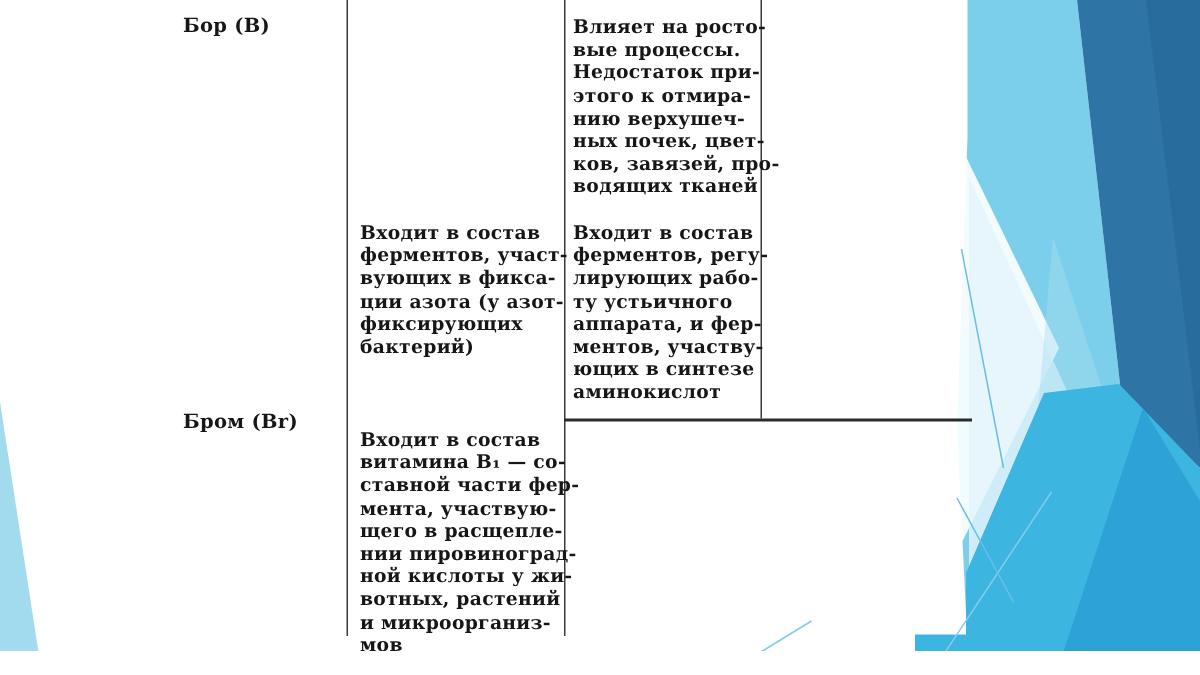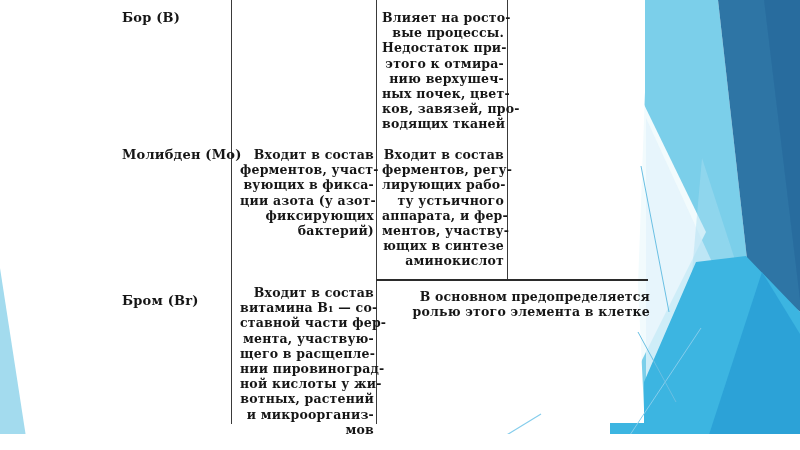--- a/index.html
+++ b/index.html
@@ -1,18 +1,18 @@
 <!DOCTYPE html>
 <html><head>
 <meta charset="utf-8">
 <style>
   html,body{margin:0;padding:0;}
   body{width:800px;height:450px;overflow:hidden;background:#ffffff;
        font-family:"DejaVu Serif", serif;}
-  .slide{position:relative;width:800px;height:434px;background:#ffffff;overflow:hidden;text-align:right;}
+  .slide{position:relative;width:800px;height:434px;background:#ffffff;overflow:hidden;}
   .deco{position:absolute;left:0;top:0;width:800px;height:450px;z-index:0;}
   .scan{position:absolute;left:0;top:0;width:800px;height:450px;z-index:1;}
   .vline{position:absolute;width:1px;background:#3a3a3a;top:0;}
   .hline{position:absolute;height:2px;background:#2b2b2b;}
   .cell{position:absolute;white-space:pre;font-weight:bold;color:#161616;
         font-size:12.5px;line-height:15.2px;letter-spacing:0.2px;}
   .el-label{font-size:13px;}
 </style>
 </head>
 <body>
@@ -49,45 +49,42 @@
     <div class="cell el-label" style="left:122px;top:10px">Бор (B)</div>
     <div class="cell" style="left:382px;top:10px;width:122px">Влияет на росто-
 вые процессы.
 Недостаток при-
 этого к отмира-
 нию верхушеч-
 ных почек, цвет-
 ков, завязей, про-
 водящих тканей</div>
 
-    <div class="cell el-label" style="left:122px;top:147px">Молибден (Mo)</div>
     <div class="cell" style="left:240px;top:147px;width:134px">Входит в состав
 ферментов, участ-
 вующих в фикса-
 ции азота (у азот-
 фиксирующих
 бактерий)</div>
     <div class="cell" style="left:382px;top:147px;width:122px">Входит в состав
 ферментов, регу-
 лирующих рабо-
 ту устьичного
 аппарата, и фер-
 ментов, участву-
 ющих в синтезе
 аминокислот</div>
 
-    <div class="cell el-label" style="left:122px;top:293px">Бром (Br)</div>
+    <div class="cell el-label" style="left:122px;top:274px">Бром (Br)</div>
     <div class="cell" style="left:240px;top:285px;width:134px">Входит в состав
 витамина В₁ — со-
 ставной части фер-
 мента, участвую-
 щего в расщепле-
 нии пировиноград-
 ной кислоты у жи-
 вотных, растений
 и микроорганиз-
 мов</div>
 
-    <div class="cell" style="left:382px;top:289px;width:268px">В основном предопределяется
-ролью этого элемента в клетке</div>
   </div>
 
 </div>
 
 </body></html>

